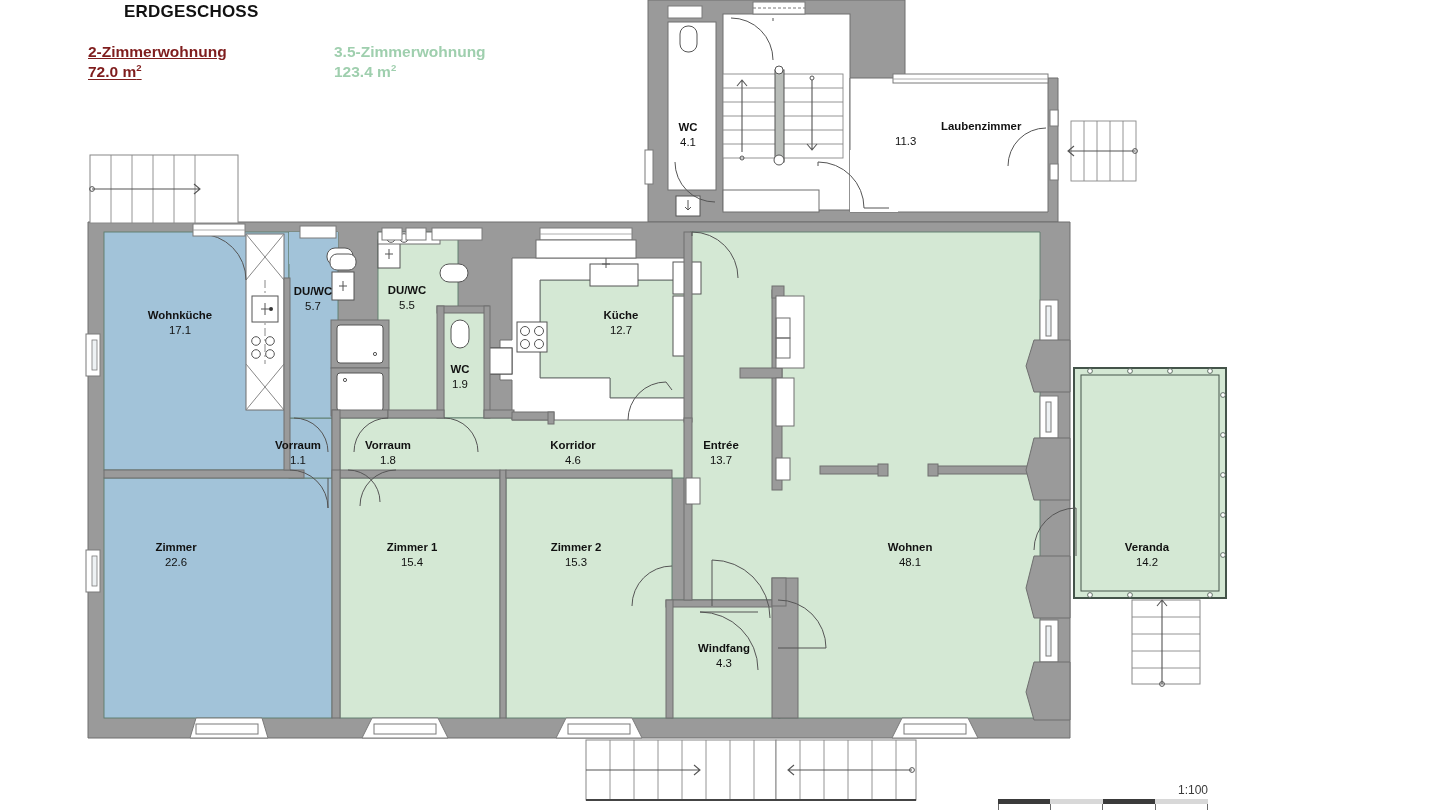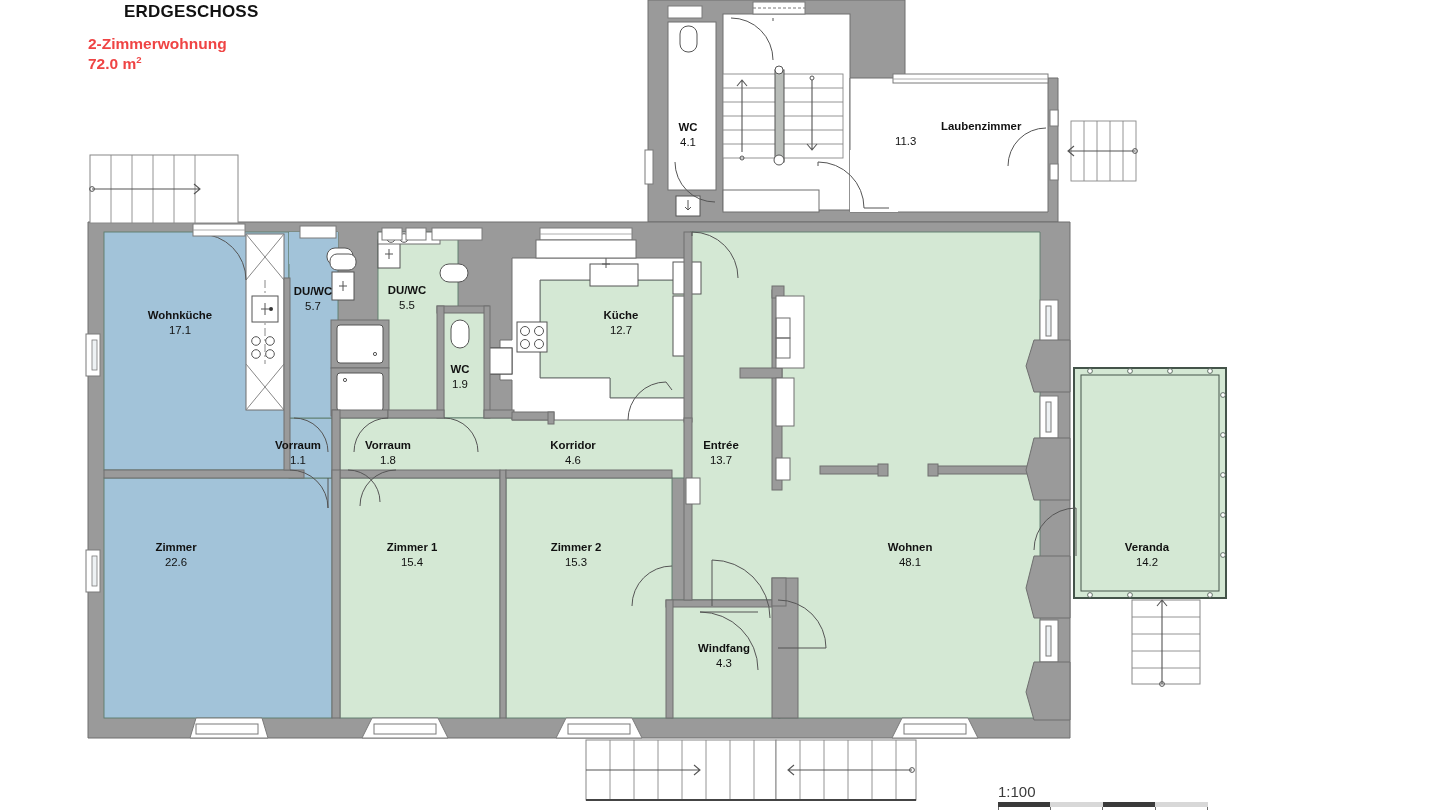--- a/index.html
+++ b/index.html
@@ -2,26 +2,26 @@
 <html><head>
 <meta charset="utf-8">
 <style>
   html,body{margin:0;padding:0;background:#ffffff;}
   body{width:1440px;height:810px;position:relative;overflow:hidden;
        font-family:"Liberation Sans","DejaVu Sans",sans-serif;}
   #plan{position:absolute;inset:0;}
   .hdr{position:absolute;}
   #title{left:88px;top:2px;font-size:17px;font-weight:bold;color:#111;letter-spacing:.2px;margin-left:36px;}
   .legend{position:absolute;font-size:15.5px;font-weight:bold;line-height:1.32;}
-  #leg-blue{left:88px;top:34px;color:#ef4444;}
+  #leg-blue{left:88px;top:42px;color:#7f1d1d;text-decoration:underline;}
   #leg-green{left:334px;top:42px;color:#9fcfae;}
   .leg-l2{display:block;}
   sup{font-size:.62em;vertical-align:super;}
   #scale-wrap{position:absolute;left:998px;top:783px;}
-  #scale-label{font-size:15px;color:#3a3a3a;}
+  #scale-label{font-size:12px;color:#3a3a3a;text-align:right;}
   #scale-bar{position:relative;width:210px;height:5px;margin-top:2px;
              background:linear-gradient(to right,#3a3a3a 0 25%,#d8d8d8 25% 50%,#3a3a3a 50% 75%,#d8d8d8 75% 100%);}
   #scale-ticks{position:relative;width:210px;height:8px;}
   #scale-ticks i{position:absolute;top:0;width:1px;height:6px;background:#6a6a6a;}
   svg{display:block;}
   text{font-family:"Liberation Sans","DejaVu Sans",sans-serif;fill:#111;}
   .rname{font-size:11.4px;font-weight:bold;text-anchor:middle;}
   .rarea{font-size:11.4px;text-anchor:middle;}
 </style>
 </head>
@@ -29,20 +29,24 @@
 
 <div id="plan">
 
   <div class="hdr" id="title">ERDGESCHOSS</div>
 
   <div class="legend" id="leg-blue">
     <span>2-Zimmerwohnung</span>
     <span class="leg-l2"><span>72.0 m</span><sup>2</sup></span>
   </div>
 
+  <div class="legend" id="leg-green">
+    <span>3.5-Zimmerwohnung</span>
+    <span class="leg-l2"><span>123.4 m</span><sup>2</sup></span>
+  </div>
 
   <svg id="plan-svg" width="1440" height="810" viewBox="0 0 1440 810">
 
     <defs>
       <g id="stairArrowR">
         <path d="M0,0 l9,7 l-9,7" fill="none" stroke="#555" stroke-width="1.2"></path>
       </g>
     </defs>
 
     <g>

